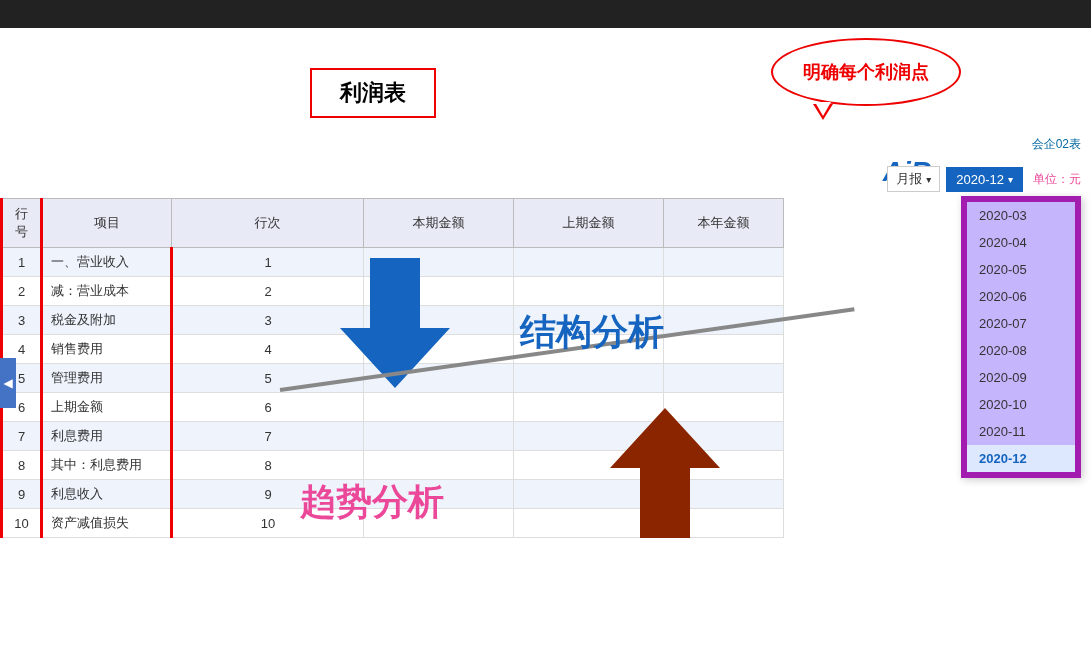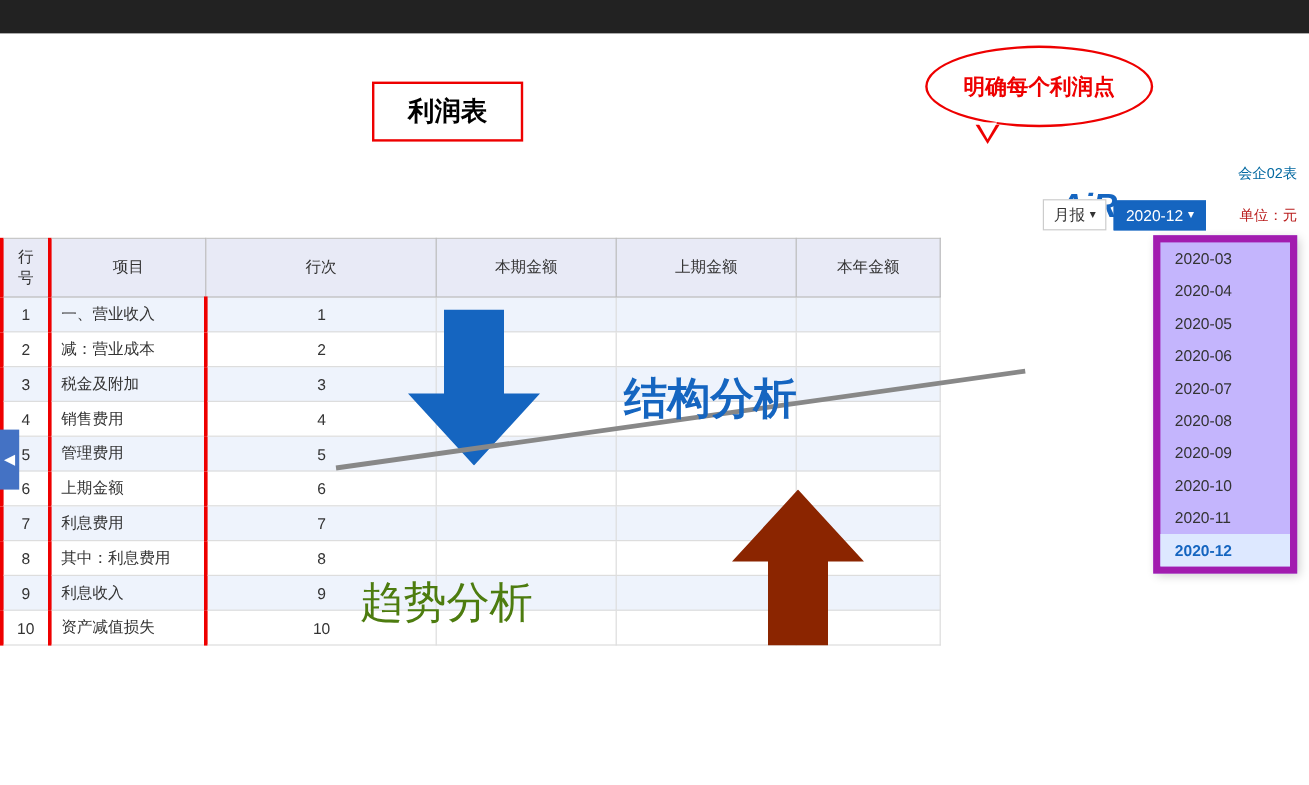--- a/index.html
+++ b/index.html
@@ -137,22 +137,22 @@
       gap: 4px;
       cursor: pointer;
     }
 
     .chevron {
       font-size: 10px;
     }
 
     .unit-label {
       font-size: 12px;
-      color: #b91c1c;
-      margin-left: 22px;
+      color: #ec4899;
+      margin-left: 4px;
     }
 
     
     .dropdown-menu {
       position: absolute;
       top: 168px;
       right: 10px;
       background: #c4b5fd;
       border: 6px solid #a21caf;
       z-index: 100;
@@ -244,22 +244,22 @@
       color: #1565c0;
       z-index: 6;
     }
 
     
     .qs-text {
       position: absolute;
       top: 450px;
       left: 300px;
       font-size: 36px;
-      font-weight: normal;
-      color: #4d7c0f;
+      font-weight: bold;
+      color: #ec4899;
       z-index: 6;
     }
 
     
     .collapse-btn {
       position: absolute;
       top: 330px;
       left: 0;
       background: #4472c4;
       color: #fff;

